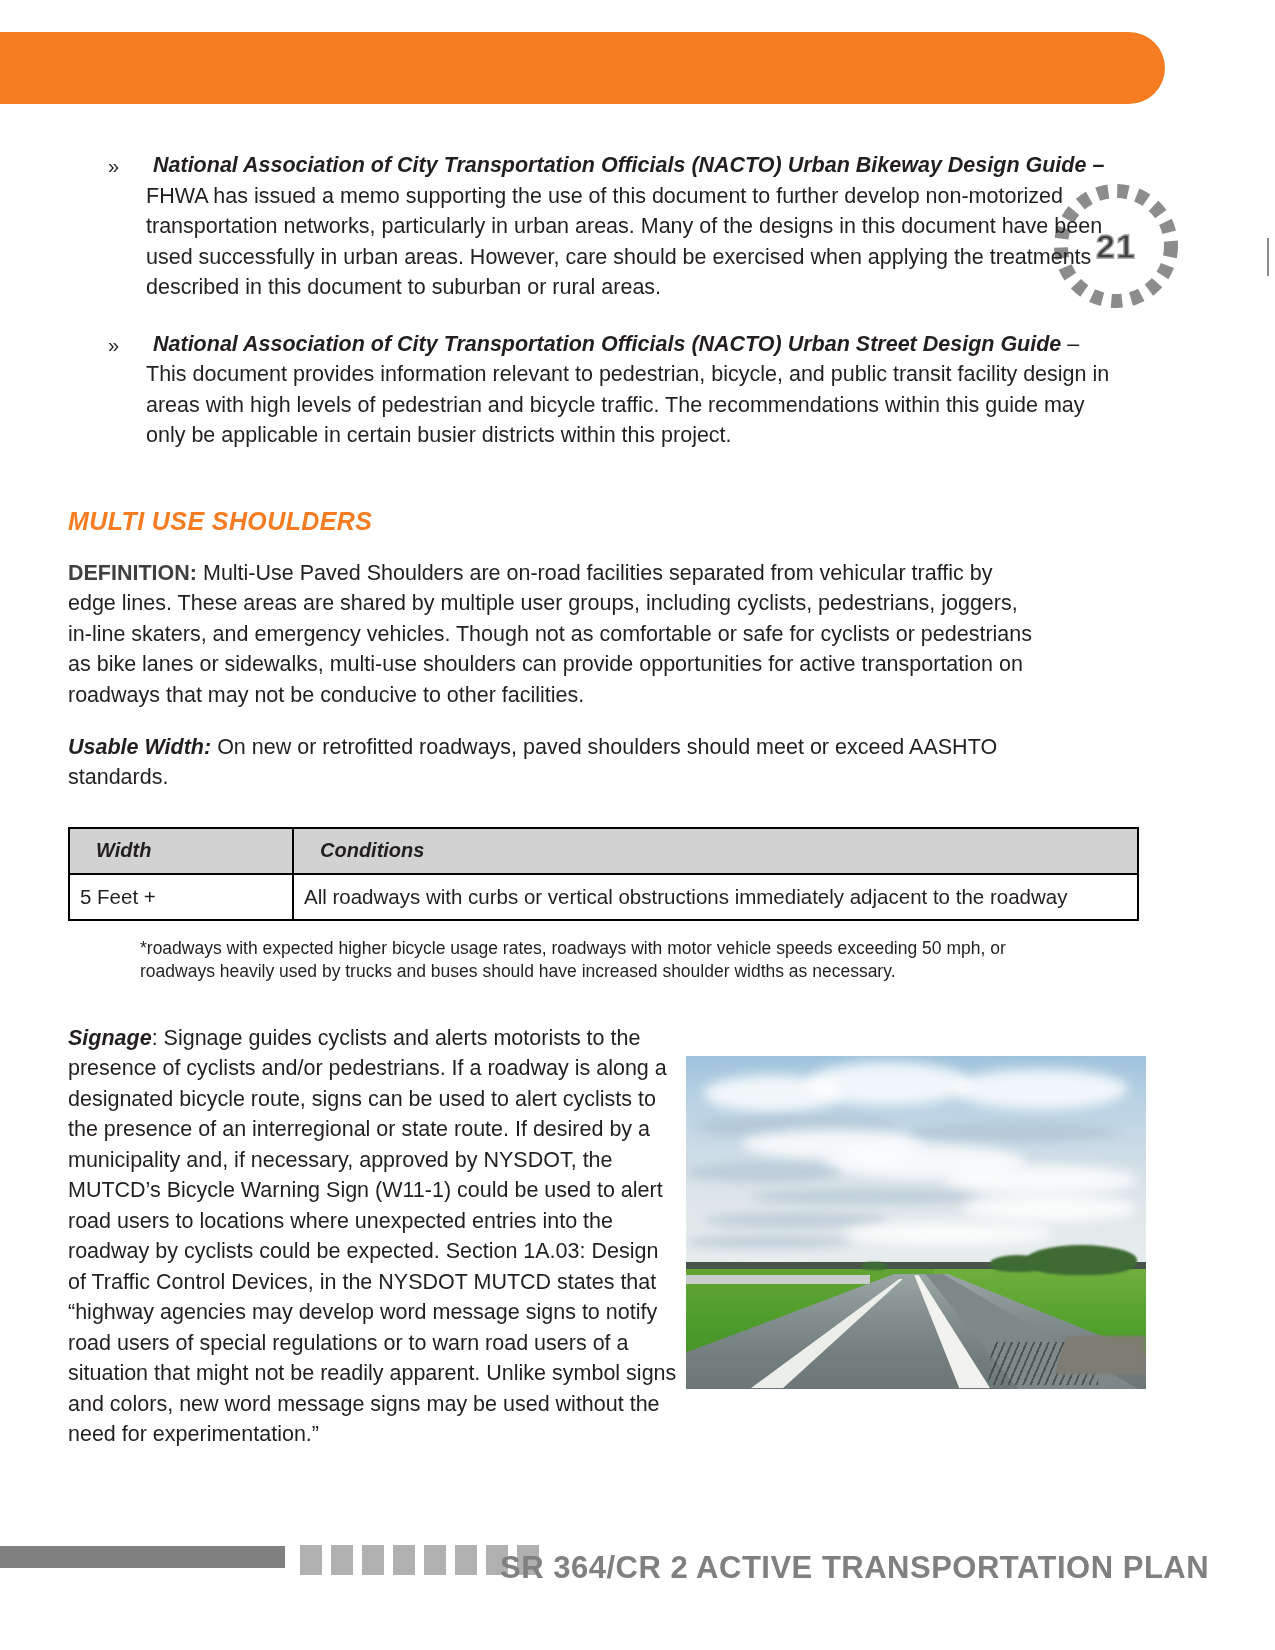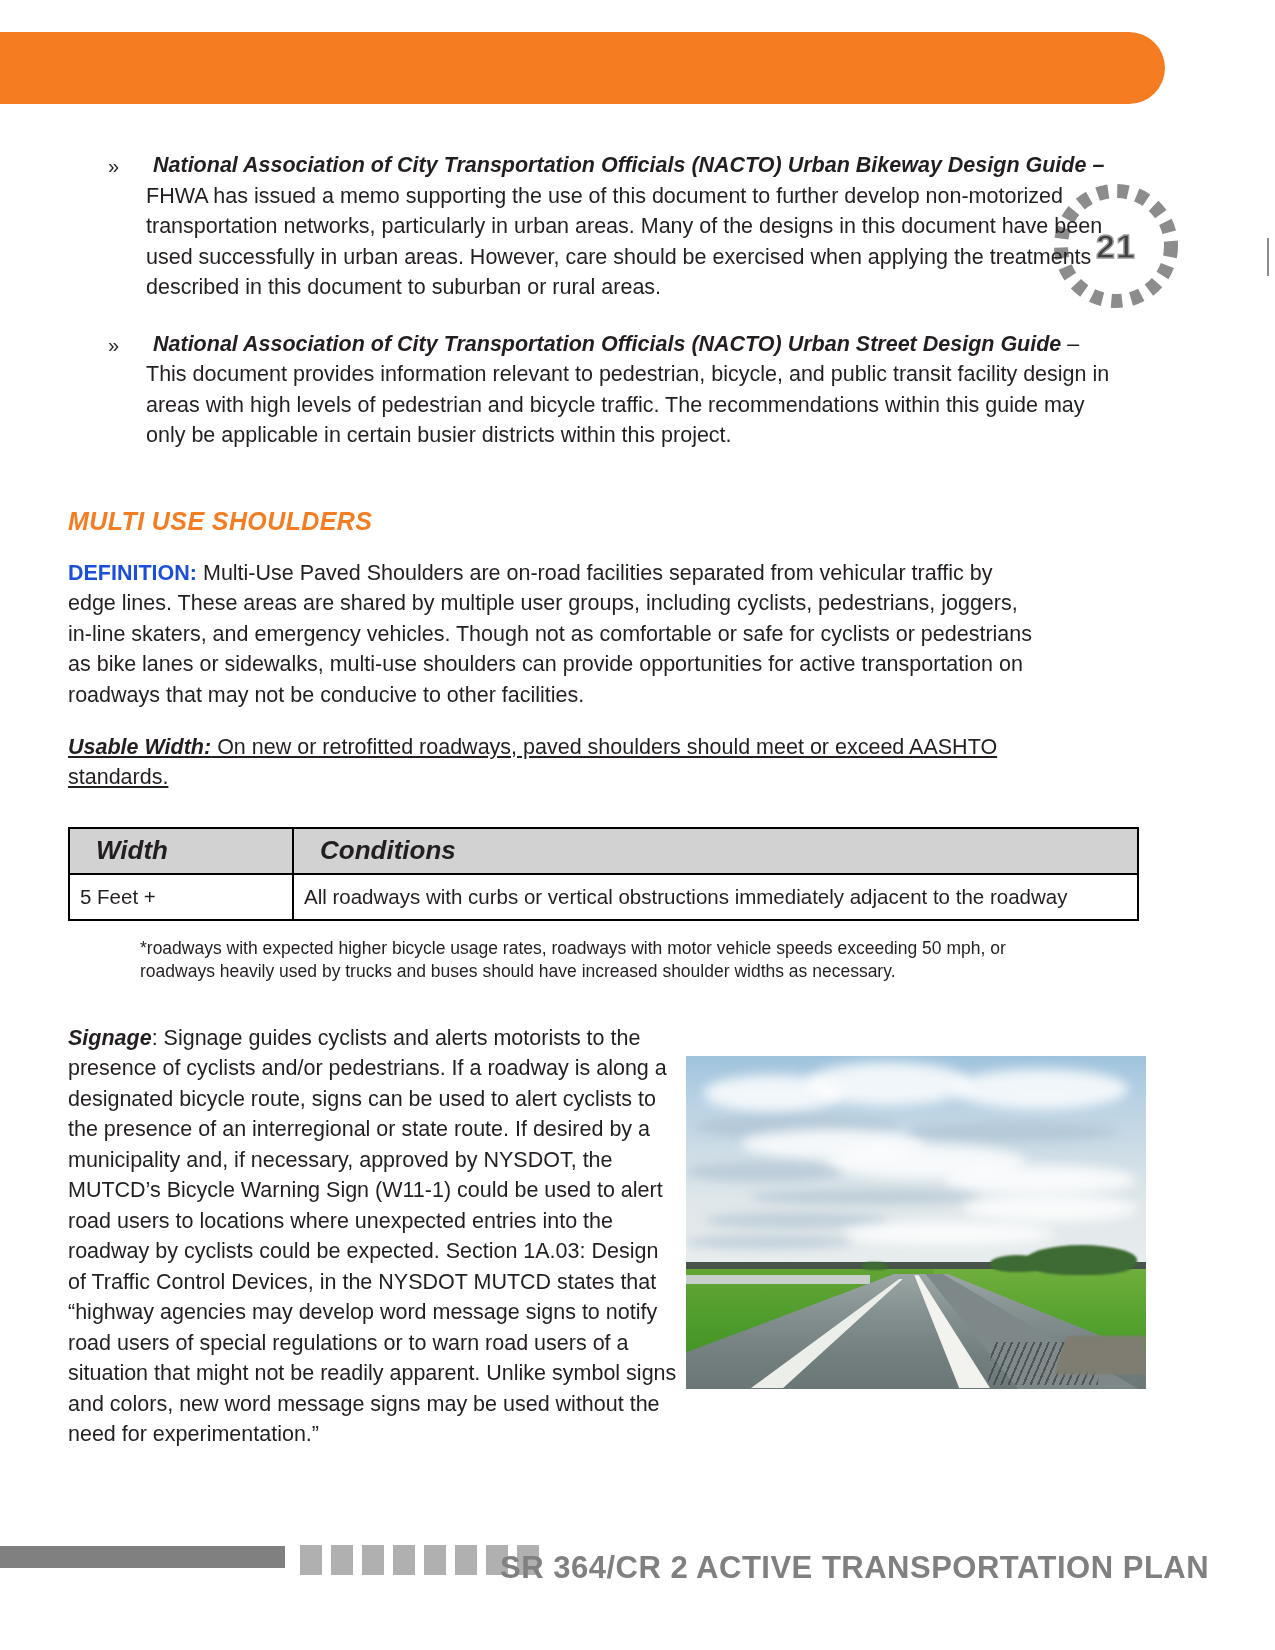--- a/index.html
+++ b/index.html
@@ -106,38 +106,37 @@
   }
 
   .body-para {
     margin-top: 22px;
     font-size: 21.5px;
     line-height: 30.5px;
     width: 975px;
     color: #231f20;
   }
   .label-blue {
-    color: #1d4ed8;
+    color: #404040;
     font-weight: bold;
   }
 
   .subsection-heading {
     margin-top: 40px;
     font-size: 22px;
     font-weight: bold;
     font-style: italic;
     letter-spacing: 0.3px;
     color: #2b3fe8;
     text-transform: uppercase;
   }
   .subsection-body {
     font-size: 21.5px;
     line-height: 30.5px;
     width: 975px;
-    text-decoration: underline;
   }
   .inline-bold-italic { font-weight: bold; font-style: italic; }
 
   
   .width-table {
     margin-top: 34px;
     border-collapse: collapse;
     width: 1071px;
     table-layout: fixed;
     border: 2.5px solid #000000;
@@ -147,21 +146,21 @@
     padding: 5px 10px;
     font-size: 20.5px;
     text-align: left;
     vertical-align: middle;
     height: 34px;
   }
   .width-table thead th {
     background: #d2d2d2;
     font-weight: bold;
     font-style: italic;
-    font-size: 26px;
+    font-size: 20px;
     padding-left: 26px;
   }
   .width-table .col-width { width: 186px; }
 
   .table-note {
     margin: 16px 0 12px 72px;
     width: 900px;
     font-size: 17.5px;
     line-height: 23px;
     color: #231f20;

